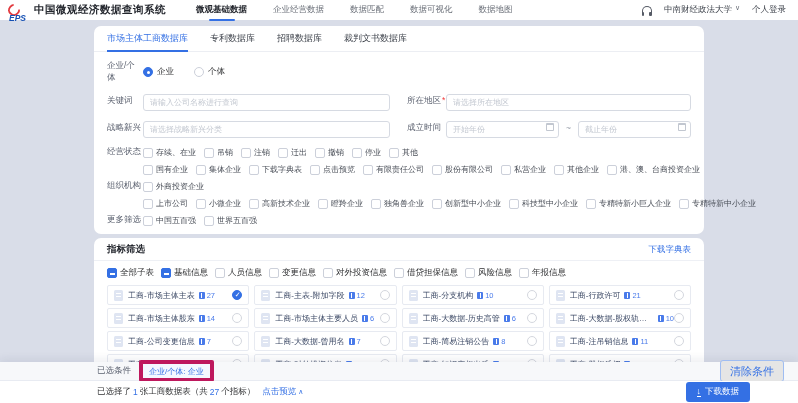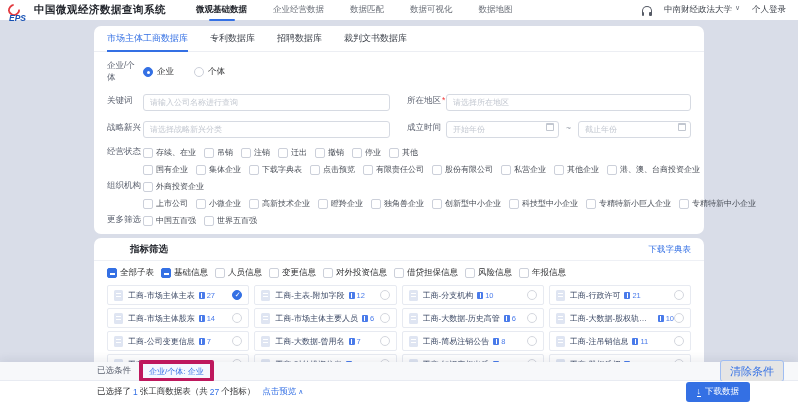--- a/index.html
+++ b/index.html
@@ -66,21 +66,21 @@
   .chk-line:last-child { margin-bottom:0; }
   .chk-item { display:flex; align-items:center; gap:3px; cursor:pointer; flex:none; }
   .chk-box { width:10px; height:10px; border:1px solid #ccd0da; border-radius:2px; background:#fff; position:relative; flex:none; }
   .chk-box.ind { background:#3470e4; border-color:#3470e4; }
   .chk-box.ind::after { content:""; position:absolute; left:2px; top:4px; width:5px; height:1.5px; background:#fff; }
   .chk-lab { font-size:8px; color:#4a4f58; white-space:nowrap; }
 
   
   .card2 { margin-top:4px; padding-bottom:40px; }
   .ind-hdr { display:flex; align-items:center; padding:5px 13px 4px; border-bottom:1px solid #eef0f5; }
-  .ind-title { font-size:9.5px; font-weight:bold; color:#23262d;margin-left:23px; }
+  .ind-title { font-size:9.5px; font-weight:bold; color:#23262d; }
   .dict-link { margin-left:auto; font-size:8.5px; color:#3470e4; cursor:pointer; }
   .cat-row { display:flex; gap:7px; padding:6px 13px 6px; }
   .cat-item { display:flex; align-items:center; gap:3px; cursor:pointer; }
   .cat-lab { font-size:8.5px; color:#303133; white-space:nowrap; }
   .tbl-grid { display:grid; grid-template-columns:repeat(4,1fr); gap:3px 5px; padding:0 13px; }
   .tbl-item { height:20px; border:1px solid #e7eaf1; border-radius:2px; background:#fff; display:flex; align-items:center; padding:0 6px; cursor:pointer; min-width:0; }
   .doc-ic { width:9px; height:11px; background:#dfe5f2; border-radius:1.5px; flex:none; position:relative; }
   .doc-ic::after { content:""; position:absolute; left:2px; top:3px; width:5px; height:1px; background:#fff; box-shadow:0 3px 0 #fff; }
   .tbl-name { font-size:8px; color:#3d4a66; margin:0 4px 0 5px; white-space:nowrap; overflow:hidden; text-overflow:ellipsis; }
   .cnt-ic { width:6px; height:7px; background:#4a7bea; border-radius:1px; flex:none; position:relative; }

